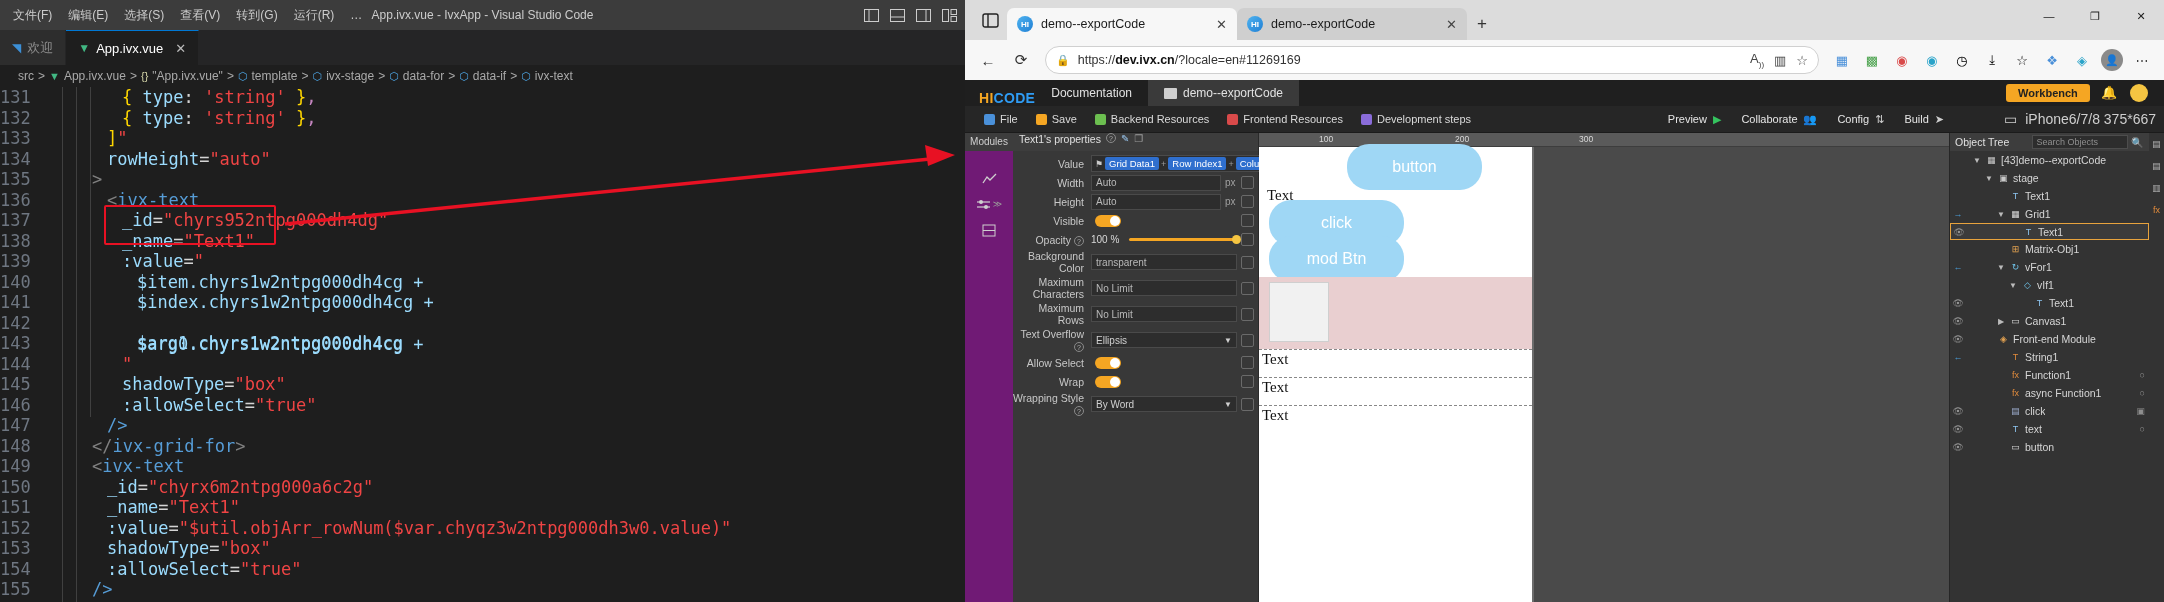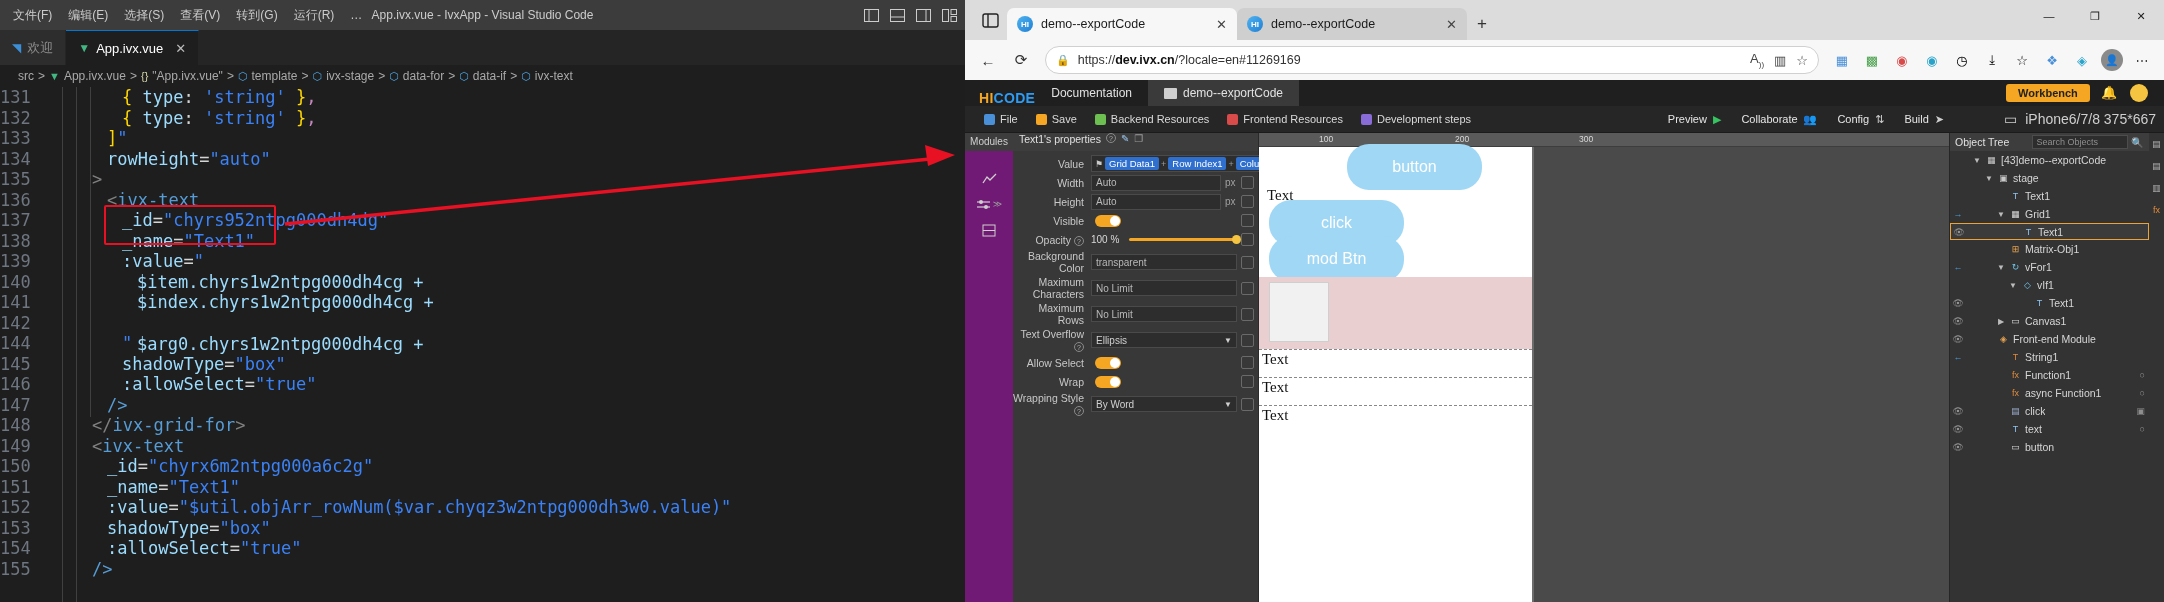--- a/index.html
+++ b/index.html
@@ -30,21 +30,21 @@
   .crumb { display:flex; align-items:center; gap:4px; }
   .crumb-ico { font-size:11px; }
 
   .vs-editor { position:absolute; left:0; top:87px; right:0; bottom:0;
       background:#1e1e1e; overflow:hidden; }
   .code-line { display:flex; height:20.5px; align-items:center;
       font-family:"DejaVu Sans Mono", monospace; font-size:17px; white-space:pre; }
   .ln { width:44px; text-align:right; color:#6e7681; padding-right:16px; flex:none; }
   .fold { width:14px; flex:none; color:#808080; font-size:10px; text-align:center; }
   .code-txt { padding-left:4px; }
-  .tk-tag{color:#569cd6;} .tk-attr{color:#9cdcfe;} .tk-str{color:#3b82f6;}
+  .tk-tag{color:#569cd6;} .tk-attr{color:#9cdcfe;} .tk-str{color:#ef4444;}
   .tk-plain{color:#d4d4d4;} .tk-punc{color:#808080;} .tk-key{color:#c586c0;}
   .tk-brace{color:#ffd700;}
 
   .indent-guide { position:absolute; width:1px; background:#404040; }
 
   .hl-box { position:absolute; border:2px solid #e81123; border-radius:2px; pointer-events:none; }
 
   
   .edge { position:absolute; left:965px; top:0; width:1199px; height:602px;
       background:#ffffff; }
@@ -279,20 +279,21 @@
           <div class="code-line"><span class="ln">133</span><span class="fold"></span><span class="code-txt" style="padding-left: 49px;"><span class="tk-brace">]</span><span class="tk-str">"</span></span></div>
           <div class="code-line"><span class="ln">134</span><span class="fold"></span><span class="code-txt" style="padding-left: 49px;"><span class="tk-attr">rowHeight</span><span class="tk-plain">=</span><span class="tk-str">"auto"</span></span></div>
           <div class="code-line"><span class="ln">135</span><span class="fold"></span><span class="code-txt" style="padding-left: 34px;"><span class="tk-punc">&gt;</span></span></div>
           <div class="code-line"><span class="ln">136</span><span class="fold"></span><span class="code-txt" style="padding-left: 49px;"><span class="tk-punc">&lt;</span><span class="tk-tag">ivx-text</span></span></div>
           <div class="code-line"><span class="ln">137</span><span class="fold"></span><span class="code-txt" style="padding-left: 64px;"><span class="tk-attr">_id</span><span class="tk-plain">=</span><span class="tk-str">"chyrs952ntpg000dh4dg"</span></span></div>
           <div class="code-line"><span class="ln">138</span><span class="fold"></span><span class="code-txt" style="padding-left: 64px;"><span class="tk-attr">_name</span><span class="tk-plain">=</span><span class="tk-str">"Text1"</span></span></div>
           <div class="code-line"><span class="ln">139</span><span class="fold"></span><span class="code-txt" style="padding-left: 64px;"><span class="tk-attr">:value</span><span class="tk-plain">=</span><span class="tk-str">"</span></span></div>
           <div class="code-line"><span class="ln">140</span><span class="fold"></span><span class="code-txt" style="padding-left: 79px; text-align: center;"><span class="tk-attr">$item.chyrs1w2ntpg000dh4cg +</span></span></div>
           <div class="code-line"><span class="ln">141</span><span class="fold"></span><span class="code-txt" style="padding-left: 79px;"><span class="tk-attr">$index.chyrs1w2ntpg000dh4cg +</span></span></div>
           <div class="code-line"><span class="ln">142</span><span class="fold"></span><span class="code-txt" style="padding-left: 79px; margin-top: 42px;"><span class="tk-attr">$arg0.chyrs1w2ntpg000dh4cg +</span></span></div>
+          <div class="code-line"><span class="ln">143</span><span class="fold"></span><span class="code-txt" style="padding-left: 79px;"><span class="tk-attr">$arg1.chyrs1w2ntpg000dh4cg</span></span></div>
           <div class="code-line"><span class="ln">144</span><span class="fold"></span><span class="code-txt" style="padding-left: 64px;"><span class="tk-str">"</span></span></div>
           <div class="code-line"><span class="ln">145</span><span class="fold"></span><span class="code-txt" style="padding-left: 64px;"><span class="tk-attr">shadowType</span><span class="tk-plain">=</span><span class="tk-str">"box"</span></span></div>
           <div class="code-line"><span class="ln">146</span><span class="fold"></span><span class="code-txt" style="padding-left: 64px;"><span class="tk-attr">:allowSelect</span><span class="tk-plain">=</span><span class="tk-str">"true"</span></span></div>
           <div class="code-line"><span class="ln">147</span><span class="fold"></span><span class="code-txt" style="padding-left: 49px;"><span class="tk-tag">/&gt;</span></span></div>
           <div class="code-line"><span class="ln">148</span><span class="fold"></span><span class="code-txt" style="padding-left: 34px;"><span class="tk-punc">&lt;/</span><span class="tk-tag">ivx-grid-for</span><span class="tk-punc">&gt;</span></span></div>
           <div class="code-line"><span class="ln">149</span><span class="fold"></span><span class="code-txt" style="padding-left: 34px;"><span class="tk-punc">&lt;</span><span class="tk-tag">ivx-text</span></span></div>
           <div class="code-line"><span class="ln">150</span><span class="fold"></span><span class="code-txt" style="padding-left: 49px;"><span class="tk-attr">_id</span><span class="tk-plain">=</span><span class="tk-str">"chyrx6m2ntpg000a6c2g"</span></span></div>
           <div class="code-line"><span class="ln">151</span><span class="fold"></span><span class="code-txt" style="padding-left: 49px;"><span class="tk-attr">_name</span><span class="tk-plain">=</span><span class="tk-str">"Text1"</span></span></div>
           <div class="code-line"><span class="ln">152</span><span class="fold"></span><span class="code-txt" style="padding-left: 49px;"><span class="tk-attr">:value</span><span class="tk-plain">=</span><span class="tk-str">"$util.objArr_rowNum($var.chyqz3w2ntpg000dh3w0.value)"</span></span></div>
           <div class="code-line"><span class="ln">153</span><span class="fold"></span><span class="code-txt" style="padding-left: 49px;"><span class="tk-attr">shadowType</span><span class="tk-plain">=</span><span class="tk-str">"box"</span></span></div>

